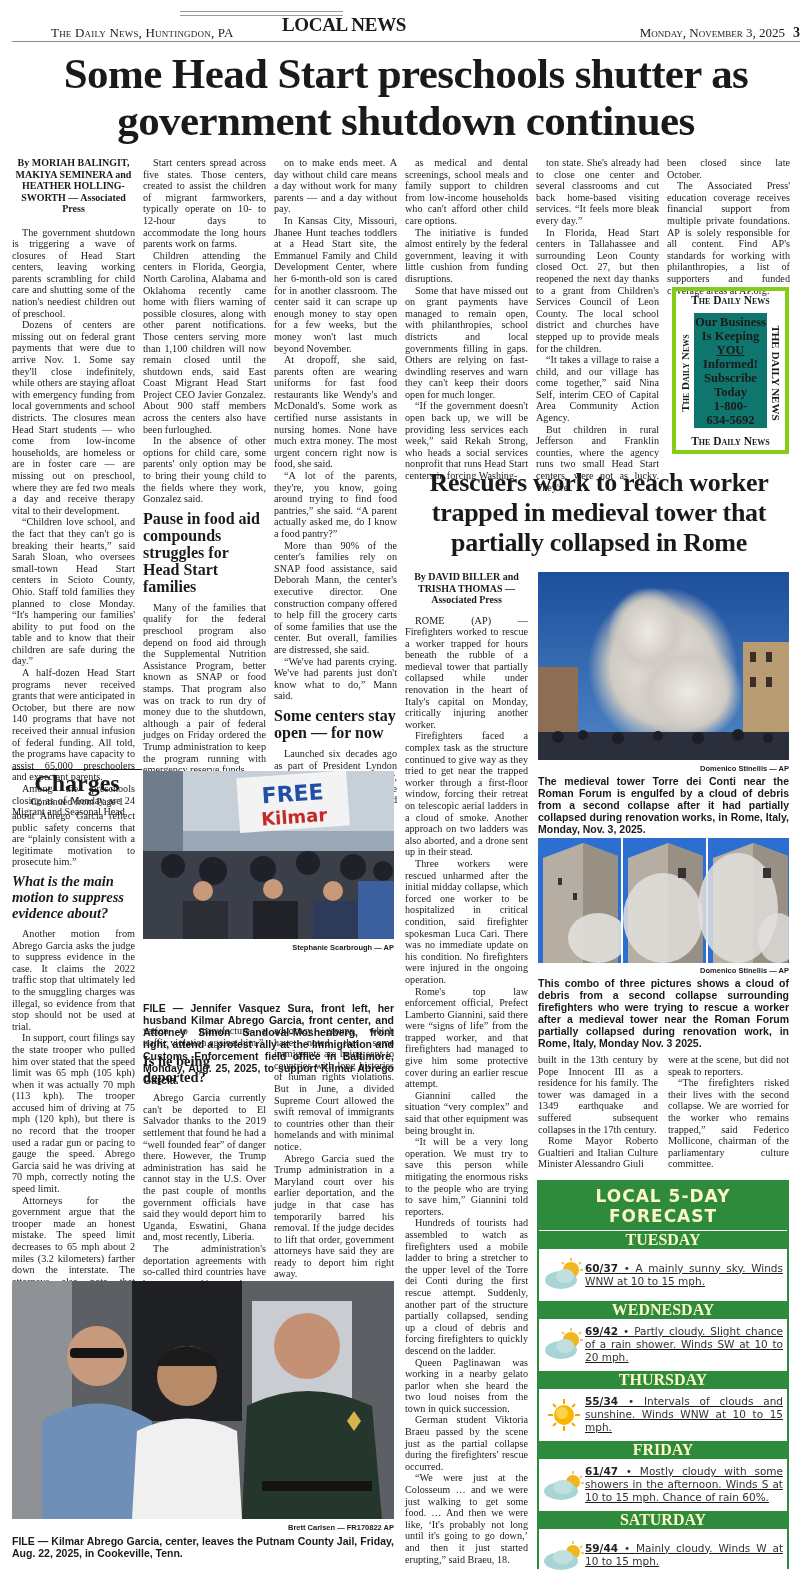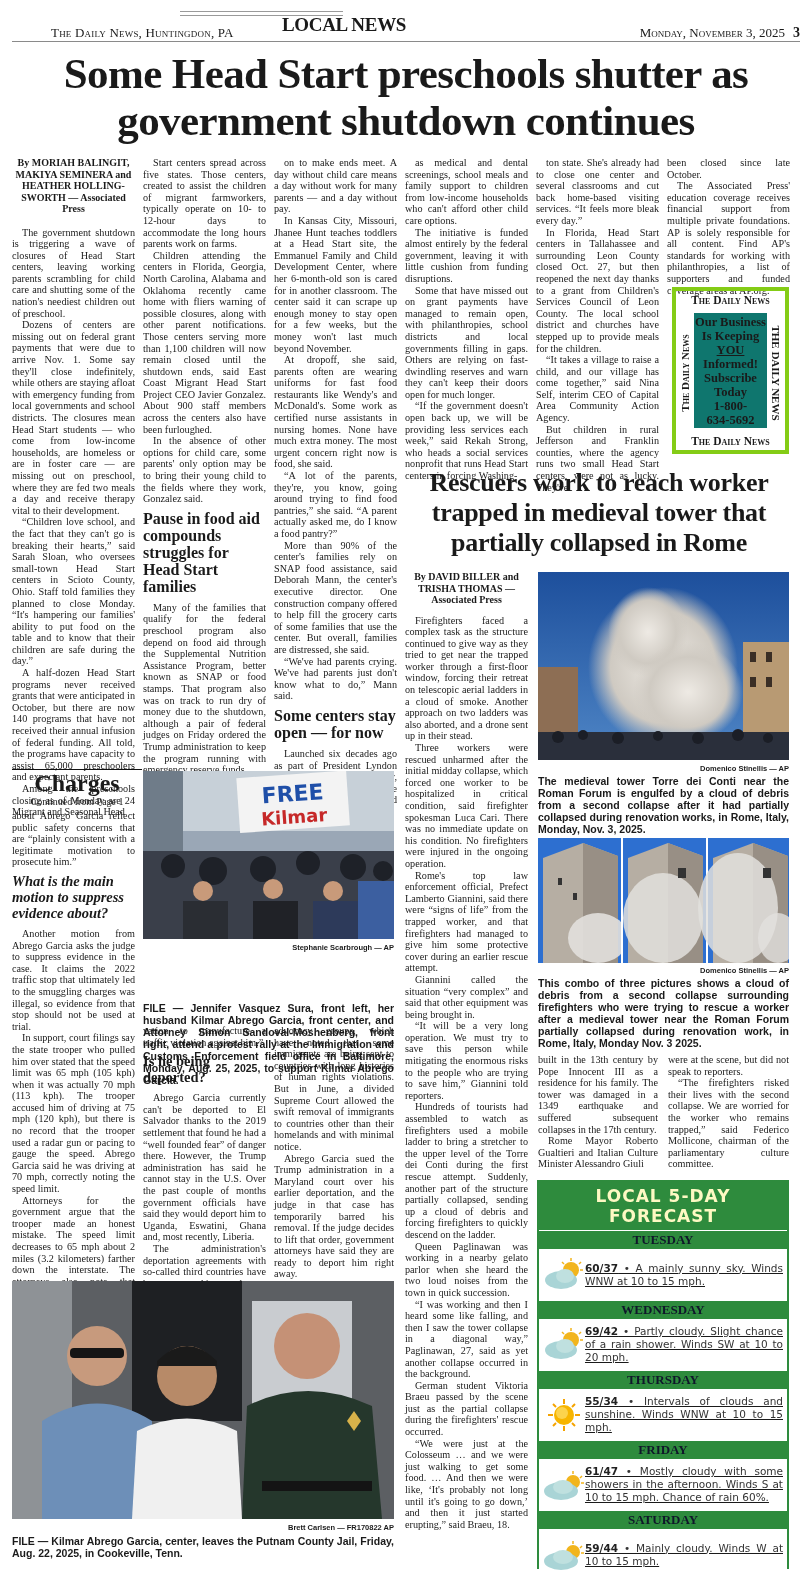--- a/index.html
+++ b/index.html
@@ -27,21 +27,21 @@
   .ad-inner { position: absolute; left: 18px; right: 18px; top: 22px; bottom: 22px; background: #0f766e; display: flex; flex-direction: column; align-items: center; justify-content: center; text-align: center; font-weight: bold; font-size: 12.5px; line-height: 14px; }
   .rome-headline { left: 402px; width: 394px; top: 468px; text-align: center; font-size: 26px; line-height: 30px; font-weight: bold; letter-spacing: -0.3px; }
   .photo { overflow: hidden; }
   .credit { font-family: "Liberation Sans", sans-serif; font-weight: bold; font-size: 7.5px; text-align: right; }
   .caption { font-family: "Liberation Sans", sans-serif; font-weight: bold; font-size: 10.5px; line-height: 12px; text-align: justify; }
   .charges-rule { left: 12px; width: 130px; top: 769px; border-top: 1px solid #111; }
   .charges-title { left: 12px; width: 130px; top: 770px; text-align: center; font-size: 24px; font-weight: bold; }
   .continued { left: 12px; width: 130px; top: 796px; text-align: center; font-size: 10px; }
   .forecast { left: 537px; width: 252px; top: 1180px; height: 389px; border: 2px solid #2e8b3d; }
   .fc-title { background: #2e8b3d; color: #fef9c3; text-align: center; font-family: "DejaVu Sans", sans-serif; font-weight: bold; font-size: 17px; line-height: 20px; letter-spacing: 1px; padding: 4px 0 4px; }
-  .fc-day { background: #2e8b3d; color: #0f172a; text-align: center; font-weight: bold; font-size: 13px; line-height: 18px; border-top: 1px solid #fff; }
+  .fc-day { background: #2e8b3d; color: #fef9c3; text-align: center; font-weight: bold; font-size: 16px; line-height: 18px; border-top: 1px solid #fff; }
   .fc-row { display: flex; align-items: center; height: 51px; padding: 0 4px; background: #fff; text-decoration: underline; }
   .fc-icon { width: 42px; height: 34px; flex: 0 0 42px; position: relative; }
   .fc-text { font-family: "DejaVu Sans", sans-serif; font-size: 10.5px; line-height: 13px; color: #333; text-align: justify; }
   .fc-text b { color: #222; }
 </style>
 </head>
 <body>
 
 <div class="abs folio-rule-top"></div>
 <div class="abs folio-left">The Daily News, Huntingdon, PA</div>
@@ -116,28 +116,28 @@
   <div class="ad-side right">
       <span>THE DAILY NEWS</span>
     </div>
   <div class="ad-bottom">The Daily News</div>
 </div>
 
 <h2 class="abs rome-headline">Rescuers work to reach worker trapped in medieval tower that partially collapsed in Rome</h2>
 
 <div class="abs col" style="left:405px;top:571px;width:123px;">
   <div class="byline" style="margin-bottom:9px">By DAVID BILLER and TRISHA THOMAS — Associated Press</div>
+  <p>ROME (AP) — Firefighters worked to rescue a worker trapped for hours beneath the rubble of a medieval tower that partially collapsed while under renovation in the heart of Italy's capital on Monday, critically injuring another worker.</p>
   <p>Firefighters faced a complex task as the structure continued to give way as they tried to get near the trapped worker through a first-floor window, forcing their retreat on telescopic aerial ladders in a cloud of smoke. Another approach on two ladders was also aborted, and a drone sent up in their stead.</p>
   <p>Three workers were rescued unharmed after the initial midday collapse, which forced one worker to be hospitalized in critical condition, said firefighter spokesman Luca Cari. There was no immediate update on his condition. No firefighters were injured in the ongoing operation.</p>
   <p>Rome's top law enforcement official, Prefect Lamberto Giannini, said there were “signs of life” from the trapped worker, and that firefighters had managed to give him some protective cover during an earlier rescue attempt.</p>
   <p>Giannini called the situation “very complex” and said that other equipment was being brought in.</p>
   <p>“It will be a very long operation. We must try to save this person while mitigating the enormous risks to the people who are trying to save him,” Giannini told reporters.</p>
   <p>Hundreds of tourists had assembled to watch as firefighters used a mobile ladder to bring a stretcher to the upper level of the Torre dei Conti during the first rescue attempt. Suddenly, another part of the structure partially collapsed, sending up a cloud of debris and forcing firefighters to quickly descend on the ladder.</p>
   <p>Queen Paglinawan was working in a nearby gelato parlor when she heard the two loud noises from the town in quick succession.</p>
-  <p>“I was working and then I heard some like falling, and then I saw the tower collapse in a diagonal way,” Paglinawan, 27, said as yet another collapse occurred in the background.</p>
   <p>German student Viktoria Braeu passed by the scene just as the partial collapse during the firefighters' rescue occurred.</p>
   <p>“We were just at the Colosseum … and we were just walking to get some food. … And then we were like, ‘It's probably not long until it's going to go down,’ and then it just started erupting,” said Braeu, 18.</p>
 
 </div>
 
 <div class="abs photo" style="left:538px;top:572px;width:251px;height:188px;">
   <svg width="251" height="188" viewBox="0 0 251 188">
     <defs>
       <linearGradient id="sky" x1="0" y1="0" x2="0" y2="1">
         <stop offset="0" stop-color="#1d4f9c"></stop>

